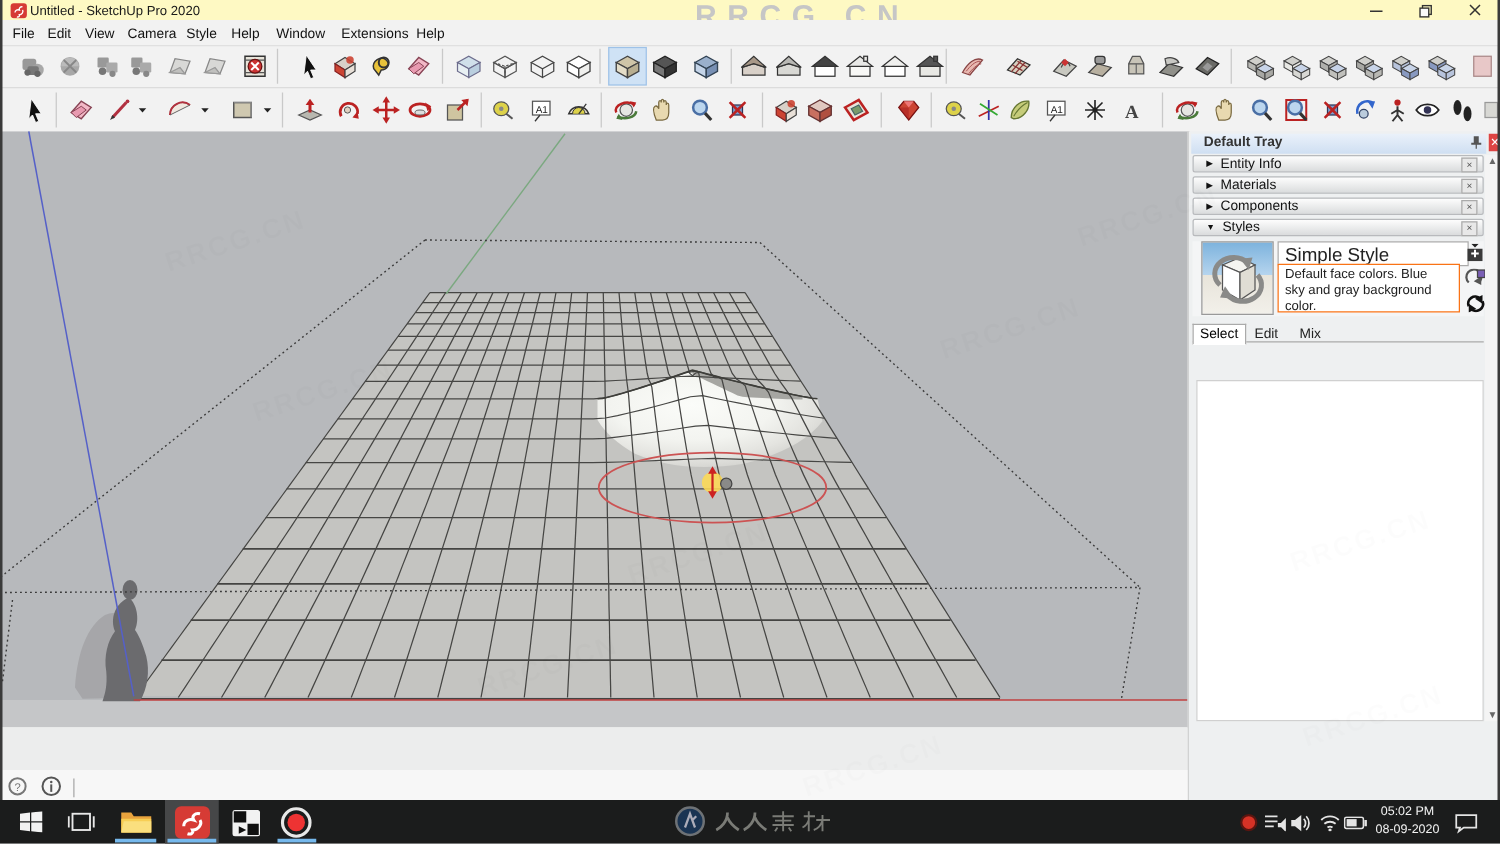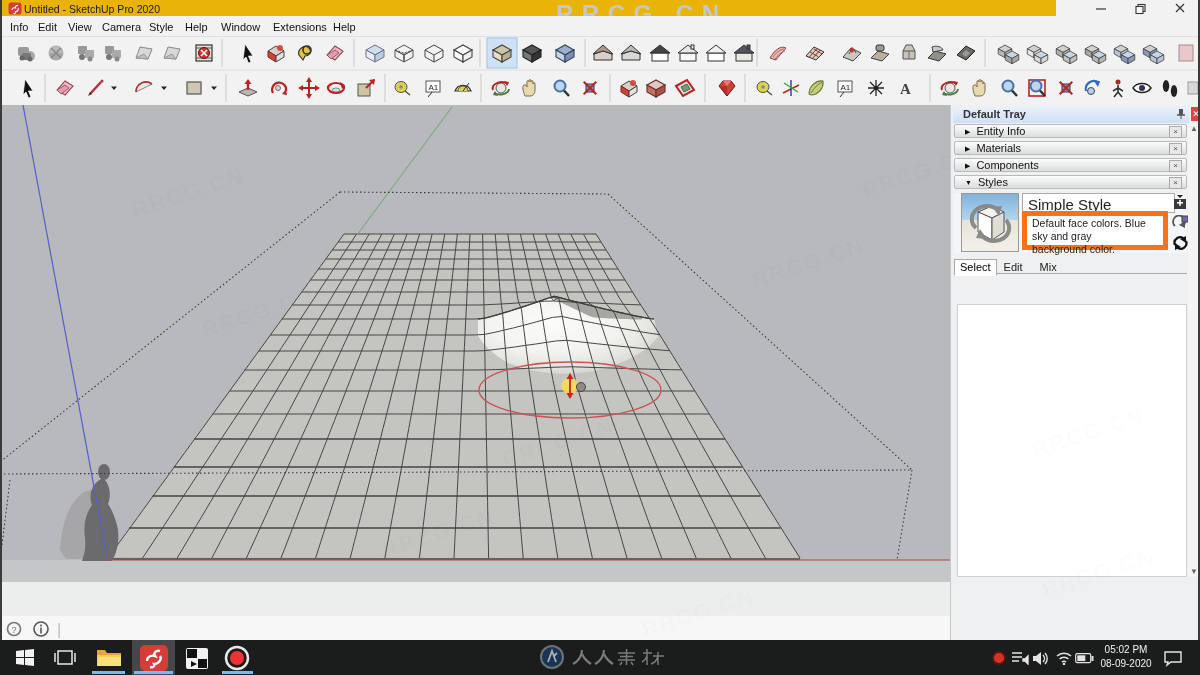--- a/index.html
+++ b/index.html
@@ -1,29 +1,29 @@
 <!DOCTYPE html>
 <html><head><meta charset="utf-8"><style>html,body{margin:0;padding:0;width:1200px;height:675px;overflow:hidden;font-family:"Liberation Sans",sans-serif;-webkit-font-smoothing:antialiased}*{box-sizing:content-box}.wm{position:absolute;color:#000;opacity:0.007;font-weight:bold;transform:rotate(-18deg);font-size:22px;letter-spacing:2px;pointer-events:none}</style></head><body>
 <div style="position:relative;width:1200px;height:675px;background:#f2f2f2">
-    <div style="position:absolute;left:0;top:0;width:1056px;height:16px;background:#eab308">
+    <div style="position:absolute;left:0;top:0;width:1200px;height:16px;background:#fef9c3">
       <svg width="14" height="13" style="position:absolute;left:8px;top:2px">
         <rect x="0.5" y="0.5" width="13" height="12" rx="2.5" fill="#d63b35"></rect>
         <path d="M4,8 C4,6 6,5.5 7.5,6 C7,4.5 8.5,3 10,3.5 M10,6 C11,7.5 9.5,9.7 7.5,9.7 C8,10.8 7,12 5.5,11.5" fill="none" stroke="#fff" stroke-width="1.1"></path>
       </svg>
       <span style="position:absolute;left:24px;top:2.5px;font-size:10.5px;color:#1a1a1a">Untitled - SketchUp Pro 2020</span>
       <svg width="100" height="16" style="position:absolute;left:1090px;top:0">
         <line x1="6" y1="9" x2="16" y2="9" stroke="#333" stroke-width="1.2"></line>
         <rect x="48" y="4.5" width="7" height="7" fill="none" stroke="#333" stroke-width="1.1"></rect>
         <rect x="46" y="6.5" width="7" height="7" fill="#fbfbfb" stroke="#333" stroke-width="1.1"></rect>
         <path d="M86,4 L94,12 M94,4 L86,12" stroke="#333" stroke-width="1.2"></path>
       </svg>
     </div>
     <div style="position:absolute;left:556px;top:0px;font-size:24px;font-weight:bold;color:#c6c6c6;letter-spacing:8.5px">RRCG.CN</div>
     <div style="position:absolute;left:0;top:16px;width:1200px;height:20px;background:#f2f2f2">
-      <span style="position:absolute;left:10px;top:5px;font-size:11px;color:#111">Info</span>
+      <span style="position:absolute;left:10px;top:5px;font-size:11px;color:#111">File</span>
       <span style="position:absolute;left:38px;top:5px;font-size:11px;color:#111">Edit</span>
       <span style="position:absolute;left:68px;top:5px;font-size:11px;color:#111">View</span>
       <span style="position:absolute;left:102px;top:5px;font-size:11px;color:#111">Camera</span>
       <span style="position:absolute;left:149px;top:5px;font-size:11px;color:#111">Style</span>
       <span style="position:absolute;left:185px;top:5px;font-size:11px;color:#111">Help</span>
       <span style="position:absolute;left:221px;top:5px;font-size:11px;color:#111">Window</span>
       <span style="position:absolute;left:273px;top:5px;font-size:11px;color:#111">Extensions</span>
       <span style="position:absolute;left:333px;top:5px;font-size:11px;color:#111">Help</span>
     </div>
     <div style="position:absolute;left:0;top:36px;width:1200px;height:69px;background:#f2f2f2;border-top:1px solid #e0e0e0;border-bottom:1px solid #c6c6c6"></div>
@@ -606,21 +606,21 @@
         <div style="position:absolute;left:7px;top:0px;width:56px;height:57px;border:1px solid #999;background:linear-gradient(#7db3dd 0%,#b5d4ee 45%,#e8e4da 46%,#f2f0ea 100%);overflow:hidden"><svg width="56" height="57">
             <polygon points="16,18 30,12 42,18 30,24" fill="#f4f4f0" stroke="#555"></polygon>
             <polygon points="16,18 16,38 30,46 30,24" fill="#fff" stroke="#555"></polygon>
             <polygon points="42,18 42,38 30,46 30,24" fill="#e0ddd4" stroke="#555"></polygon>
             <path d="M14,34 A14,12 0 0 1 36,16" fill="none" stroke="#8a8a88" stroke-width="4"></path>
             <polygon points="40,12 30,13 37,22" fill="#8a8a88"></polygon>
             <path d="M44,26 A14,12 0 0 1 20,42" fill="none" stroke="#8a8a88" stroke-width="4"></path>
             <polygon points="14,44 25,45 18,35" fill="#8a8a88"></polygon>
           </svg></div>
         <div style="position:absolute;left:68px;top:0px;width:146px;height:15px;background:#fff;border:1px solid #aaa;font-size:15px;color:#222;padding:3px 0 0 5px;line-height:15px">Simple Style</div>
-        <div style="position:absolute;left:68px;top:18px;width:146px;height:39px;background:#fff;border:5px solid #f97316;font-size:10.5px;color:#222;padding:1px 14px 0 5px;line-height:13px;box-sizing:border-box">Default face colors. Blue sky and gray background color.</div>
+        <div style="position:absolute;left:68px;top:18px;width:146px;height:39px;background:#fff;border:1px solid #f97316;font-size:10.5px;color:#222;padding:1px 14px 0 5px;line-height:13px;box-sizing:border-box">Default face colors. Blue sky and gray background color.</div>
         <div style="position:absolute;left:219px;top:2px;width:15px;height:14px"><svg width="15" height="14">
             <rect x="1" y="4" width="12" height="10" fill="#3a3a3a"></rect>
             <rect x="4" y="7" width="6" height="1.6" fill="#fff"></rect>
             <rect x="6.2" y="4.8" width="1.6" height="6" fill="#fff"></rect>
             <polygon points="4,0 10,0 7,3" fill="#222"></polygon>
           </svg></div>
         <div style="position:absolute;left:218px;top:22px;width:17px;height:16px"><svg width="17" height="16">
             <path d="M3,11 A6,6 0 1 1 12,10" fill="none" stroke="#555" stroke-width="1.8"></path>
             <polygon points="13,13 13,6 7,10" fill="#555"></polygon>
             <rect x="10" y="1" width="6" height="6" fill="#7a5fb5" stroke="#444"></rect>

